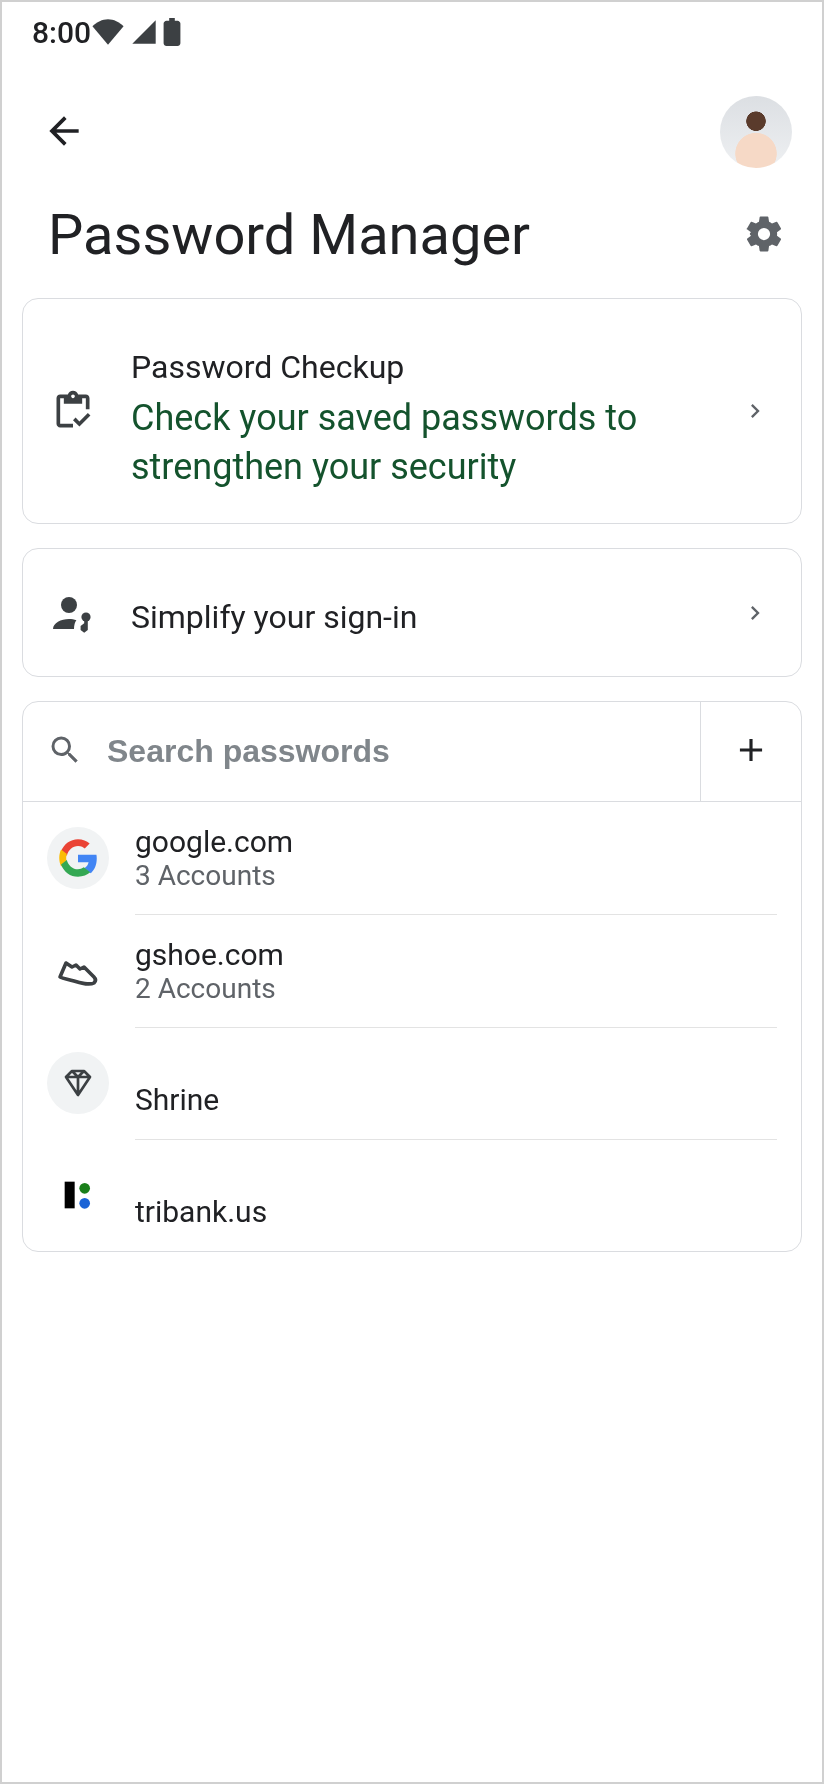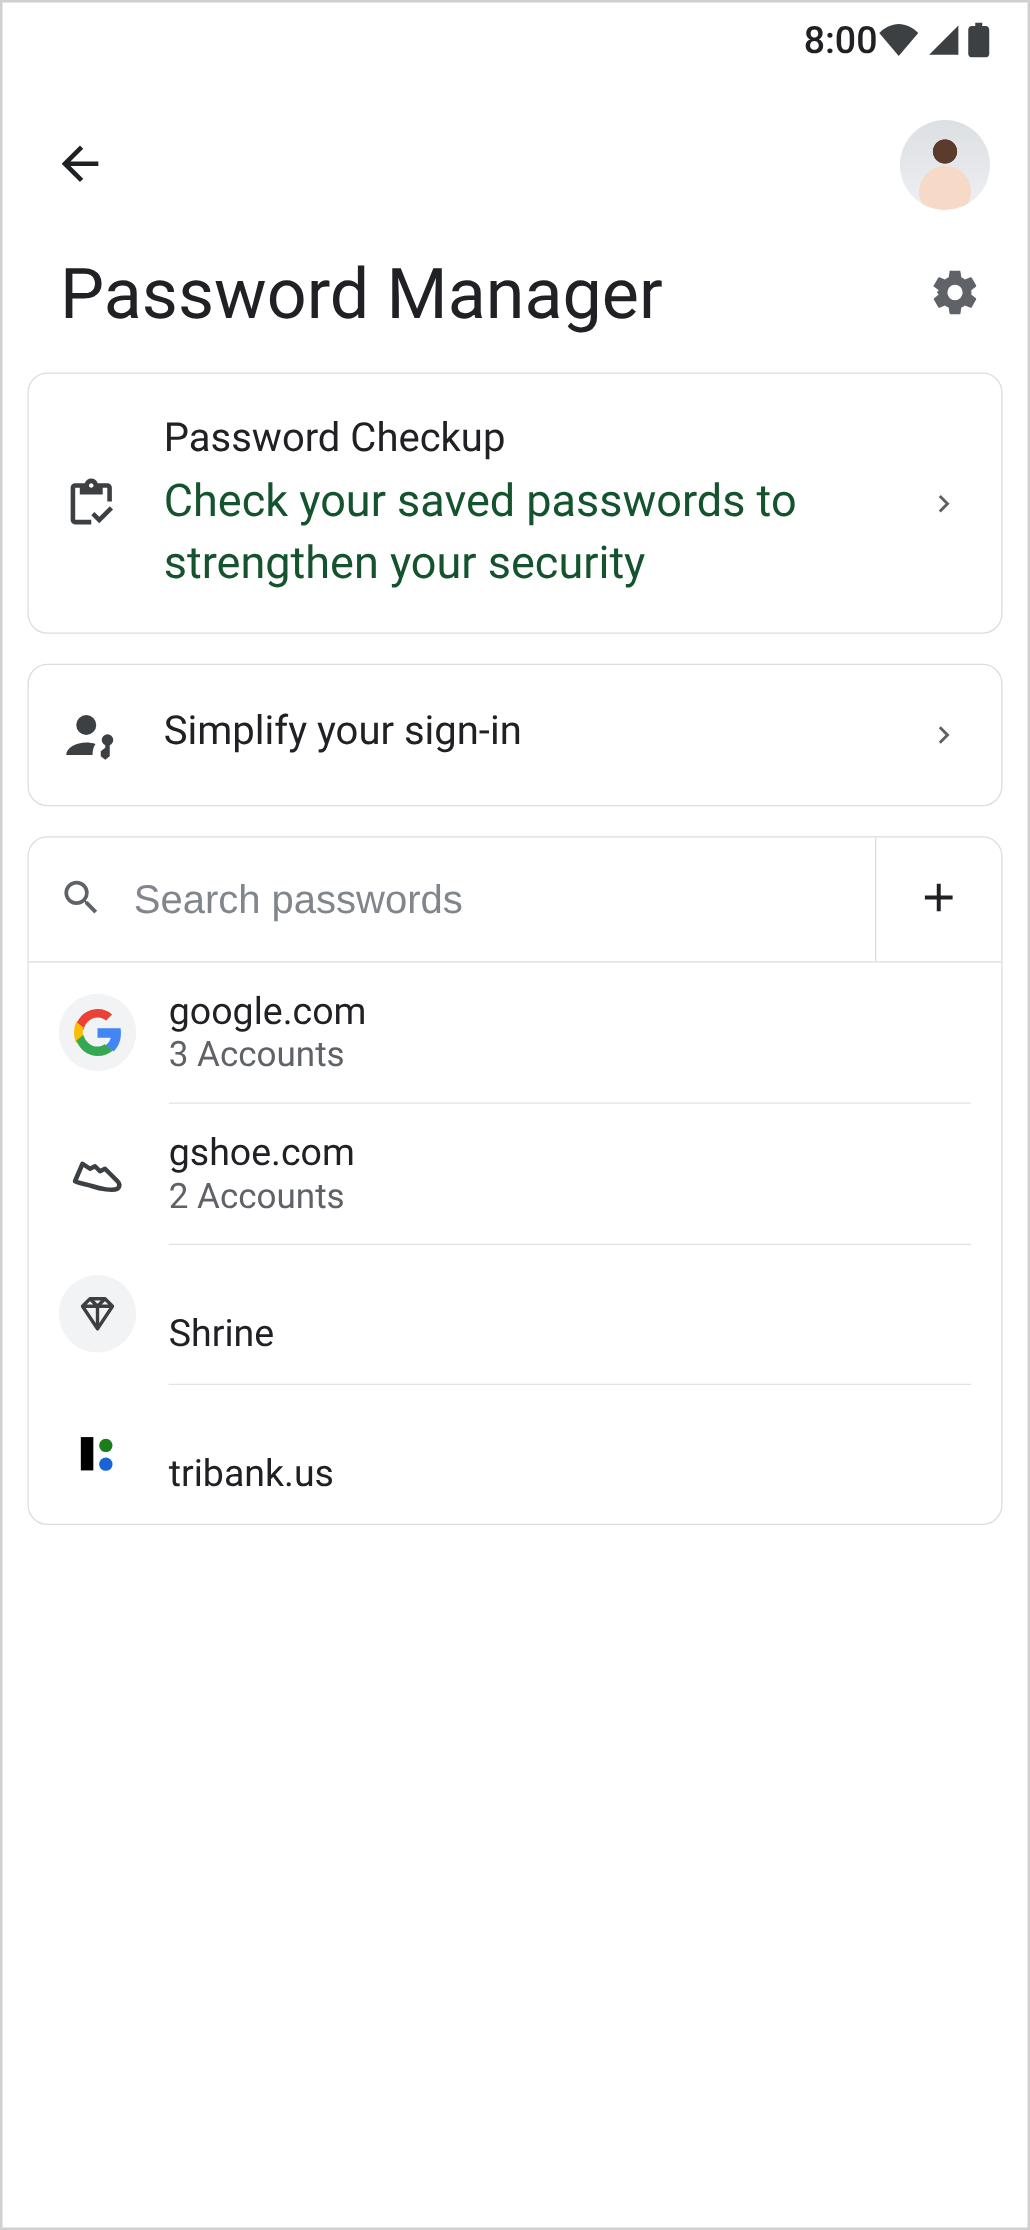--- a/index.html
+++ b/index.html
@@ -9,21 +9,21 @@
     background: #ffffff;
     border: 2px solid #d0d0d0;
     color: #202124;
     position: relative;
     overflow: hidden;
   }
   .status-bar {
     height: 60px;
     display: flex;
     align-items: center;
-    justify-content: flex-end;
+    justify-content: flex-start;
     padding: 0 30px;
     font-size: 30px;
     font-weight: 500;
     color: #202124;
   }
   .status-icons { display: flex; gap: 6px; align-items: center; }
   .status-icons svg { display: block; }
 
   .app-bar {
     display: flex;
@@ -74,21 +74,21 @@
     align-items: center;
     padding: 32px 28px 32px 20px;
     gap: 28px;
     cursor: pointer;
   }
   .info-icon {
     width: 60px;
     display:flex; align-items:center; justify-content:center;
     flex-shrink: 0;
   }
-  .info-text { flex: 1; min-width: 0; }
+  .info-text { flex: 1; min-width: 0; margin-top: 17px; }
   .info-title {
     font-size: 32px;
     color: #202124;
     font-weight: 400;
     margin-bottom: 8px;
   }
   .info-desc {
     font-size: 36px;
     color: #14532d;
     line-height: 1.35;
@@ -110,20 +110,21 @@
     padding: 0 24px;
     border-right: 1px solid #dadce0;
   }
   .search-input {
     flex: 1;
     border: none;
     outline: none;
     font-size: 32px;
     color: #202124;
     background: transparent;
+    font-weight: bold;
   }
   .search-input::placeholder { color: #80868b; }
   .add-btn {
     width: 100px;
     display:flex; align-items:center; justify-content:center;
     background:none; border:none; cursor:pointer;
   }
 
   .site-item {
     display:flex;

